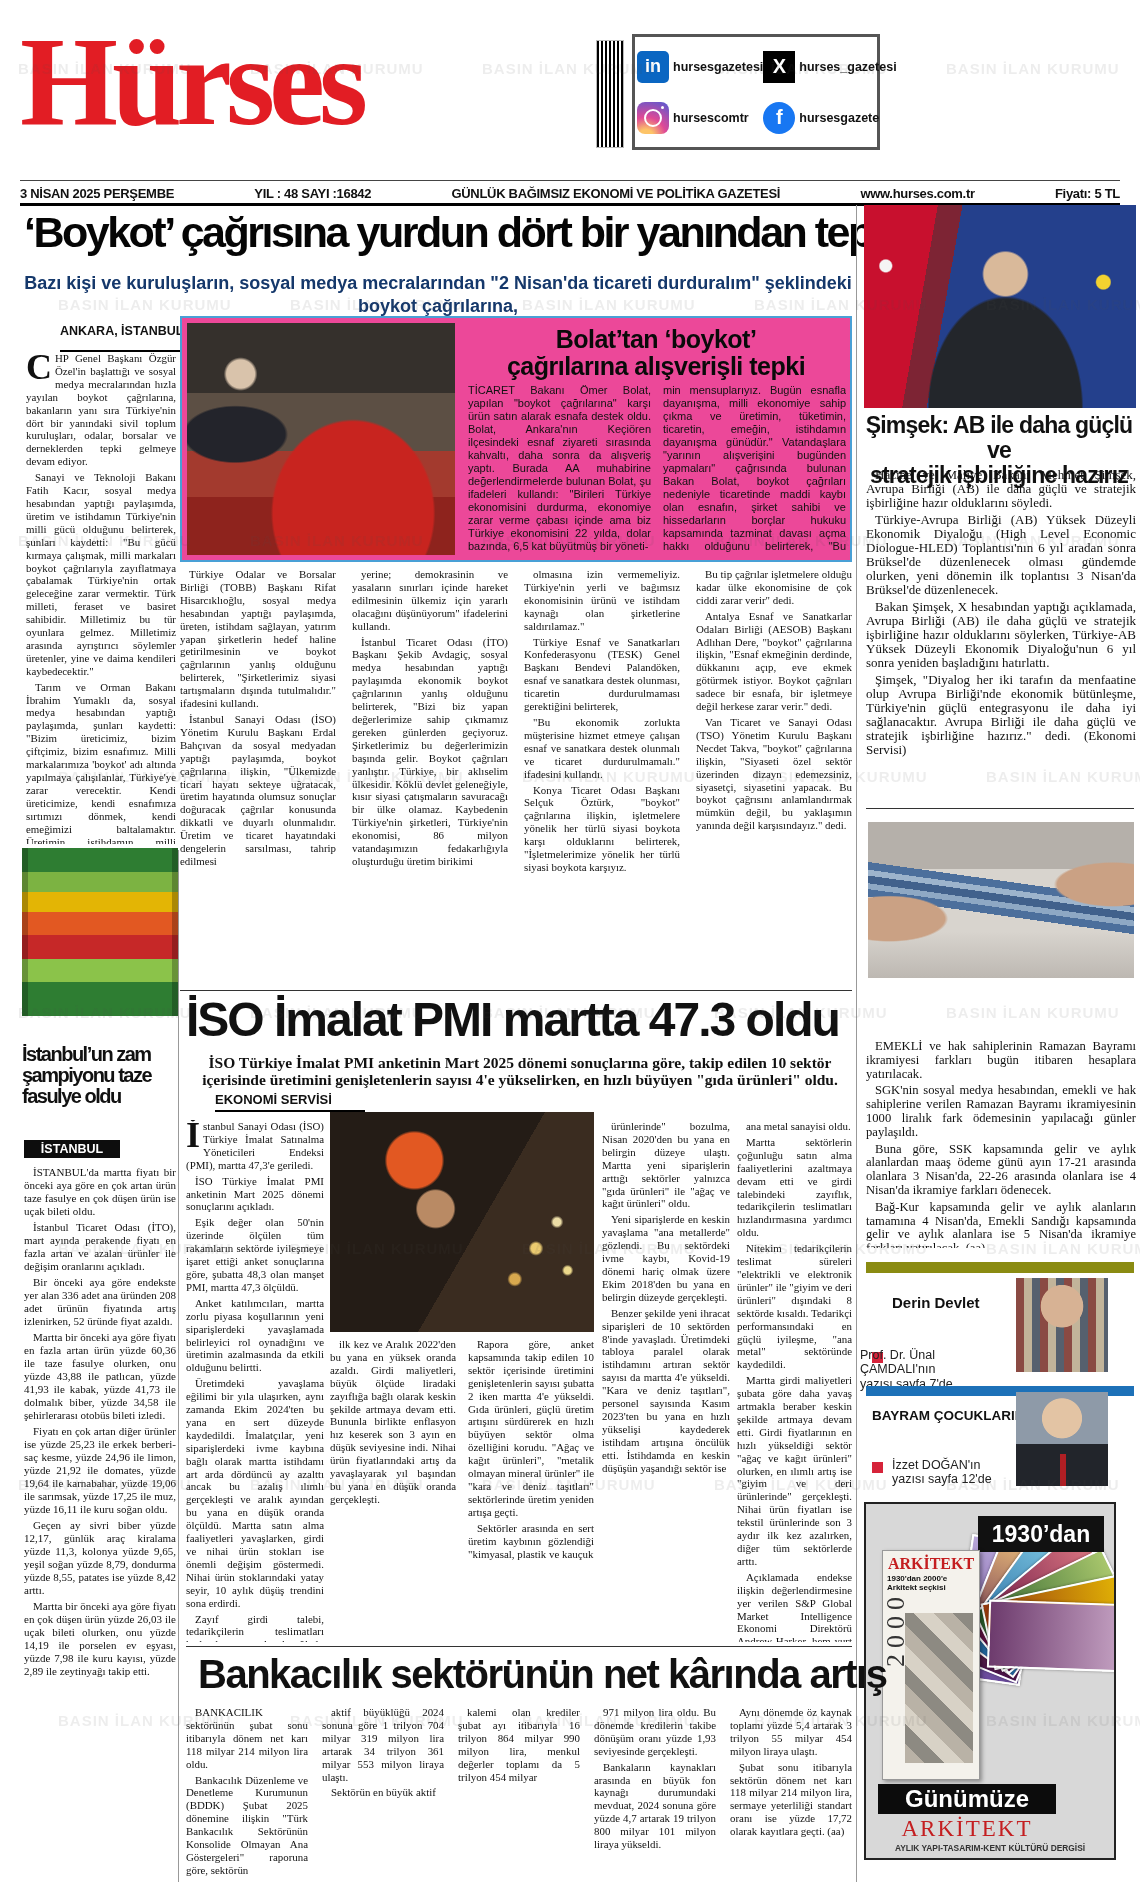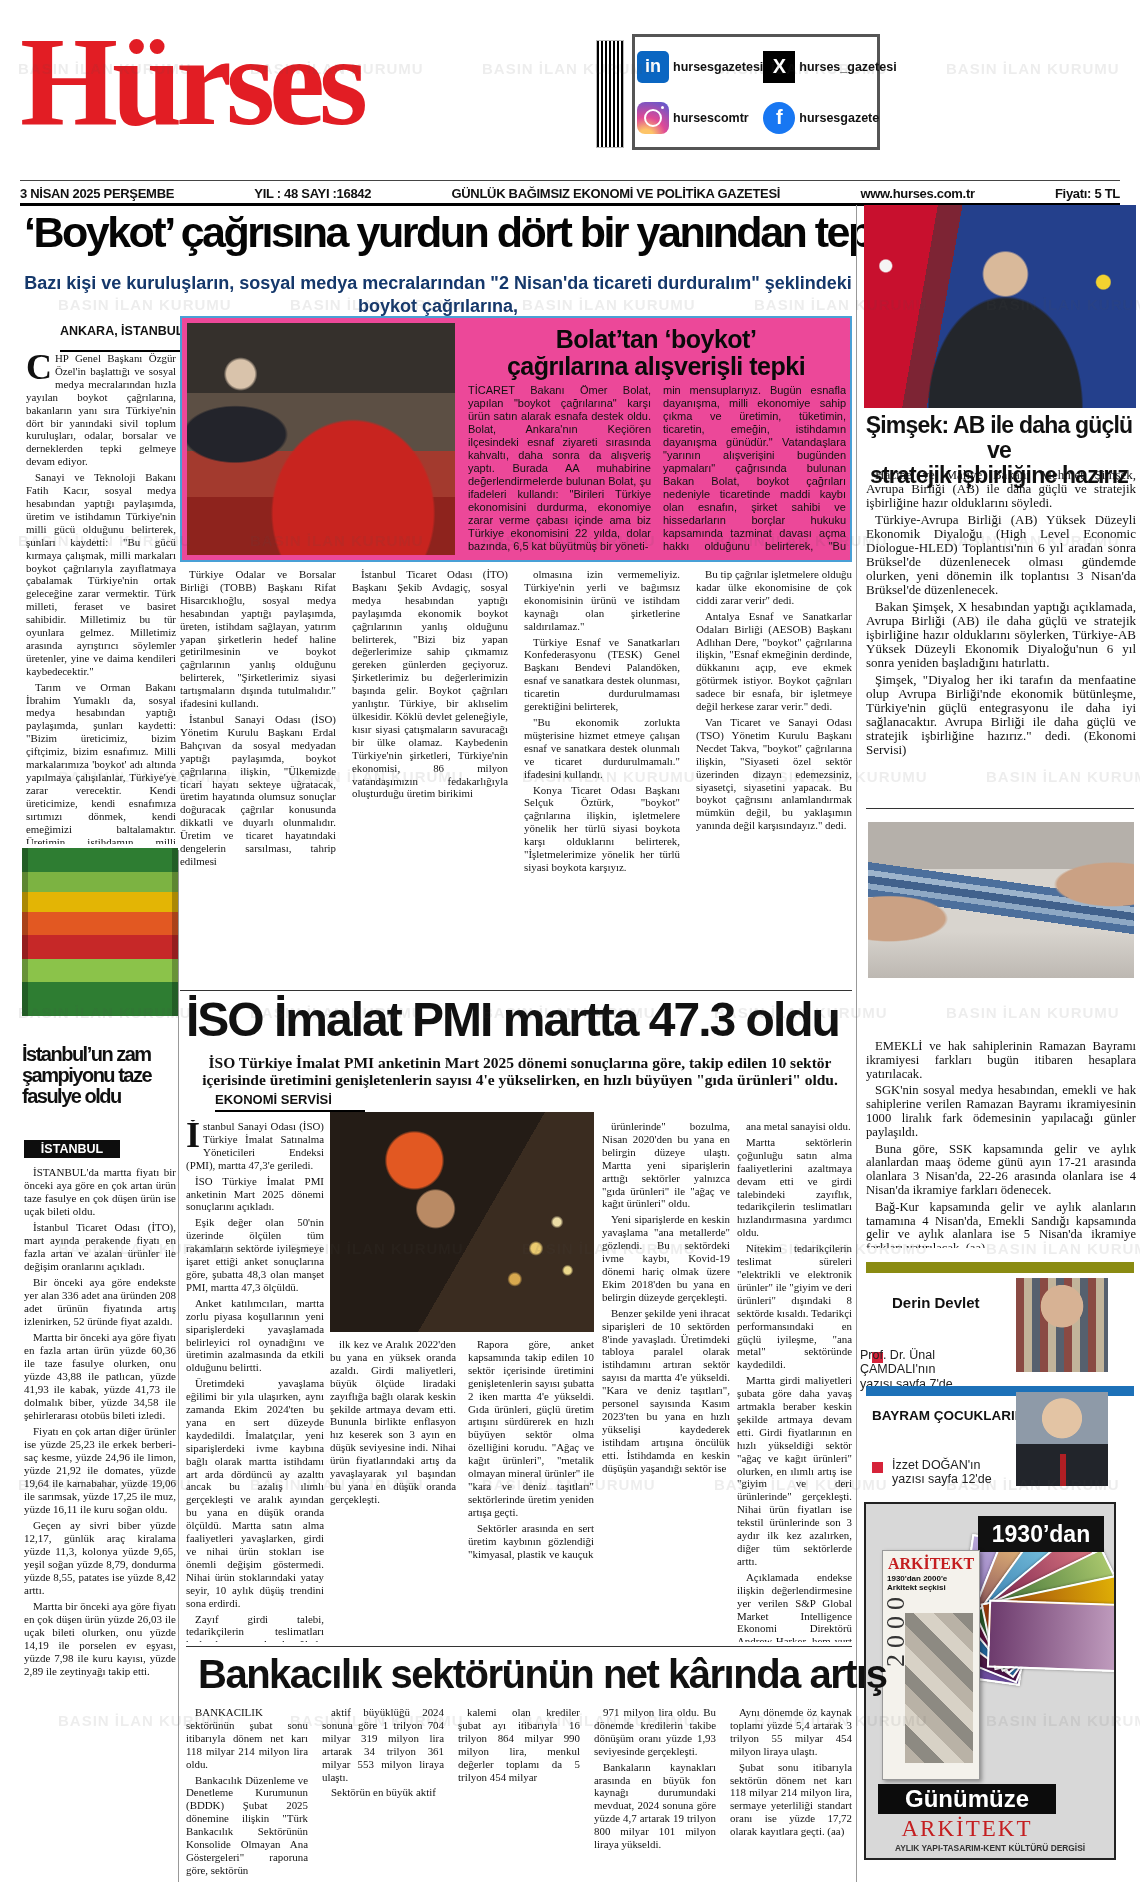--- a/index.html
+++ b/index.html
@@ -226,20 +226,21 @@
         </div>
     </div>
   </div>
 
   <div class="abs mid-cols">
     <div class="mid-col body-serif" style="height:418px">
         <p>Türkiye Odalar ve Borsalar Birliği (TOBB) Başkanı Rifat Hisarcıklıoğlu, sosyal medya hesabından yaptığı paylaşımda, üreten, istihdam sağlayan, yatırım yapan şirketlerin hedef haline getirilmesinin ve boykot çağrılarının yanlış olduğunu belirterek, "Şirketlerimiz siyasi tartışmaların dışında tutulmalıdır." ifadesini kullandı.</p>
         <p>İstanbul Sanayi Odası (İSO) Yönetim Kurulu Başkanı Erdal Bahçıvan da sosyal medyadan yaptığı paylaşımda, boykot çağrılarına ilişkin, "Ülkemizde ticari hayatı sekteye uğratacak, üretim hayatında olumsuz sonuçlar doğuracak çağrılar konusunda dikkatli ve duyarlı olunmalıdır. Üretim ve ticaret hayatındaki dengelerin sarsılması, tahrip edilmesi</p>
       </div>
     <div class="mid-col body-serif" style="height:418px">
+        <p>yerine; demokrasinin ve yasaların sınırları içinde hareket edilmesinin ülkemiz için yararlı olacağını düşünüyorum" ifadelerini kullandı.</p>
         <p>İstanbul Ticaret Odası (İTO) Başkanı Şekib Avdagiç, sosyal medya hesabından yaptığı paylaşımda ekonomik boykot çağrılarının yanlış olduğunu belirterek, "Bizi biz yapan değerlerimize sahip çıkmamız gereken günlerden geçiyoruz. Şirketlerimiz bu değerlerimizin başında gelir. Boykot çağrıları yanlıştır. Türkiye, bir aklıselim ülkesidir. Köklü devlet geleneğiyle, kısır siyasi çatışmaların savuracağı bir ülke olamaz. Kaybedenin Türkiye'nin şirketleri, Türkiye'nin ekonomisi, 86 milyon vatandaşımızın fedakarlığıyla oluşturduğu üretim birikimi</p>
       </div>
     <div class="mid-col body-serif" style="height:418px">
         <p>olmasına izin vermemeliyiz. Türkiye'nin yerli ve bağımsız ekonomisinin ürünü ve istihdam kaynağı olan şirketlerine saldırılamaz."</p>
         <p>Türkiye Esnaf ve Sanatkarları Konfederasyonu (TESK) Genel Başkanı Bendevi Palandöken, esnaf ve sanatkara destek olunması, ticaretin durdurulmaması gerektiğini belirterek,</p>
         <p>"Bu ekonomik zorlukta müşterisine hizmet etmeye çalışan esnaf ve sanatkara destek olunmalı ve ticaret durdurulmamalı." ifadesini kullandı.</p>
         <p>Konya Ticaret Odası Başkanı Selçuk Öztürk, "boykot" çağrılarına ilişkin, işletmelere yönelik her türlü siyasi boykota karşı olduklarını belirterek, "İşletmelerimize yönelik her türlü siyasi boykota karşıyız.</p>
       </div>
     <div class="mid-col body-serif" style="height:418px">
         <p>Bu tip çağrılar işletmelere olduğu kadar ülke ekonomisine de çok ciddi zarar verir" dedi.</p>

